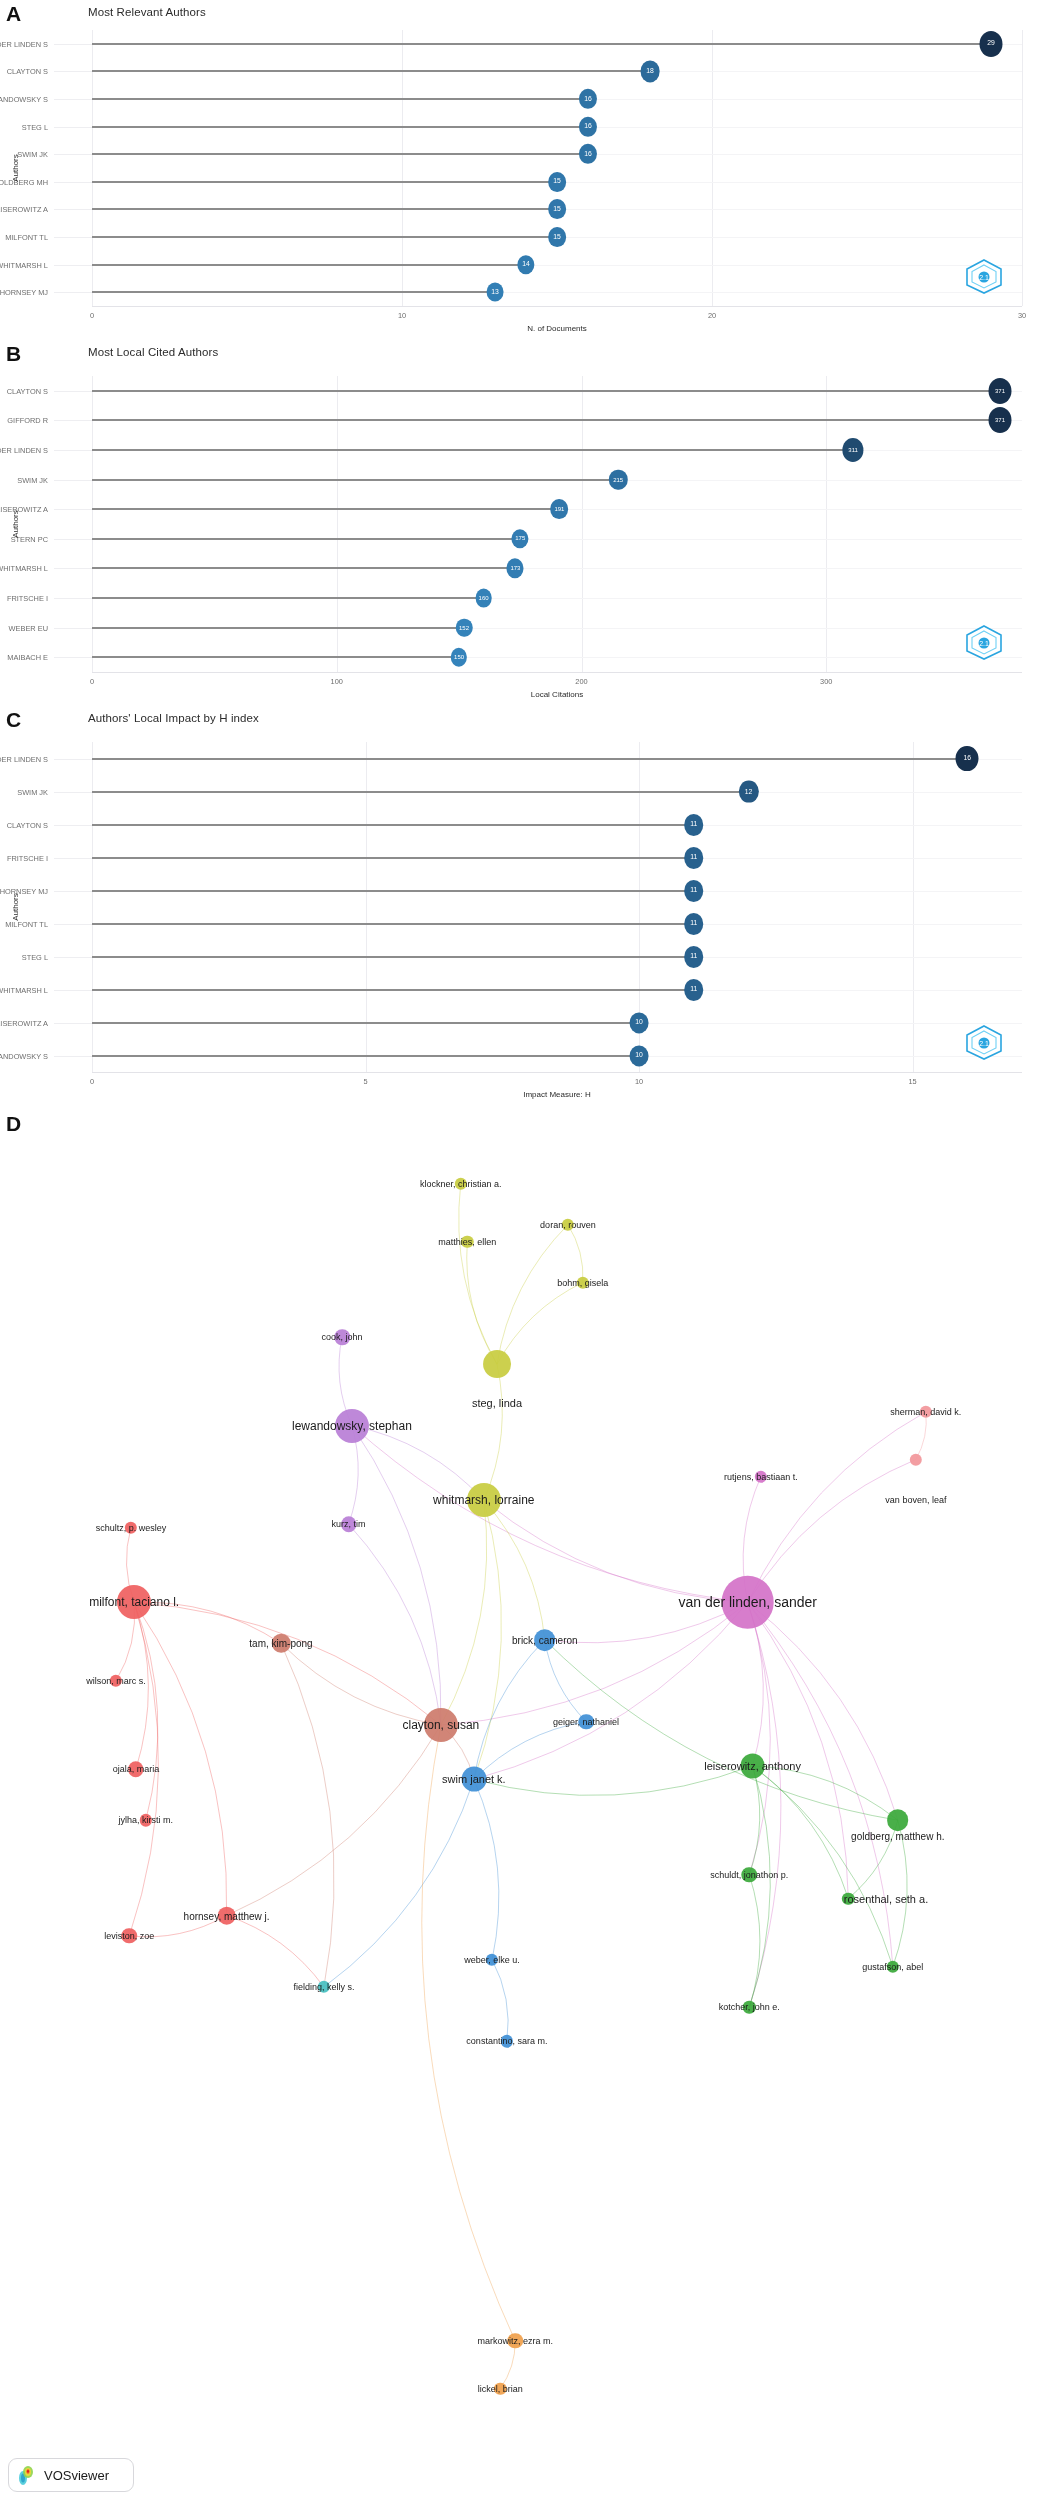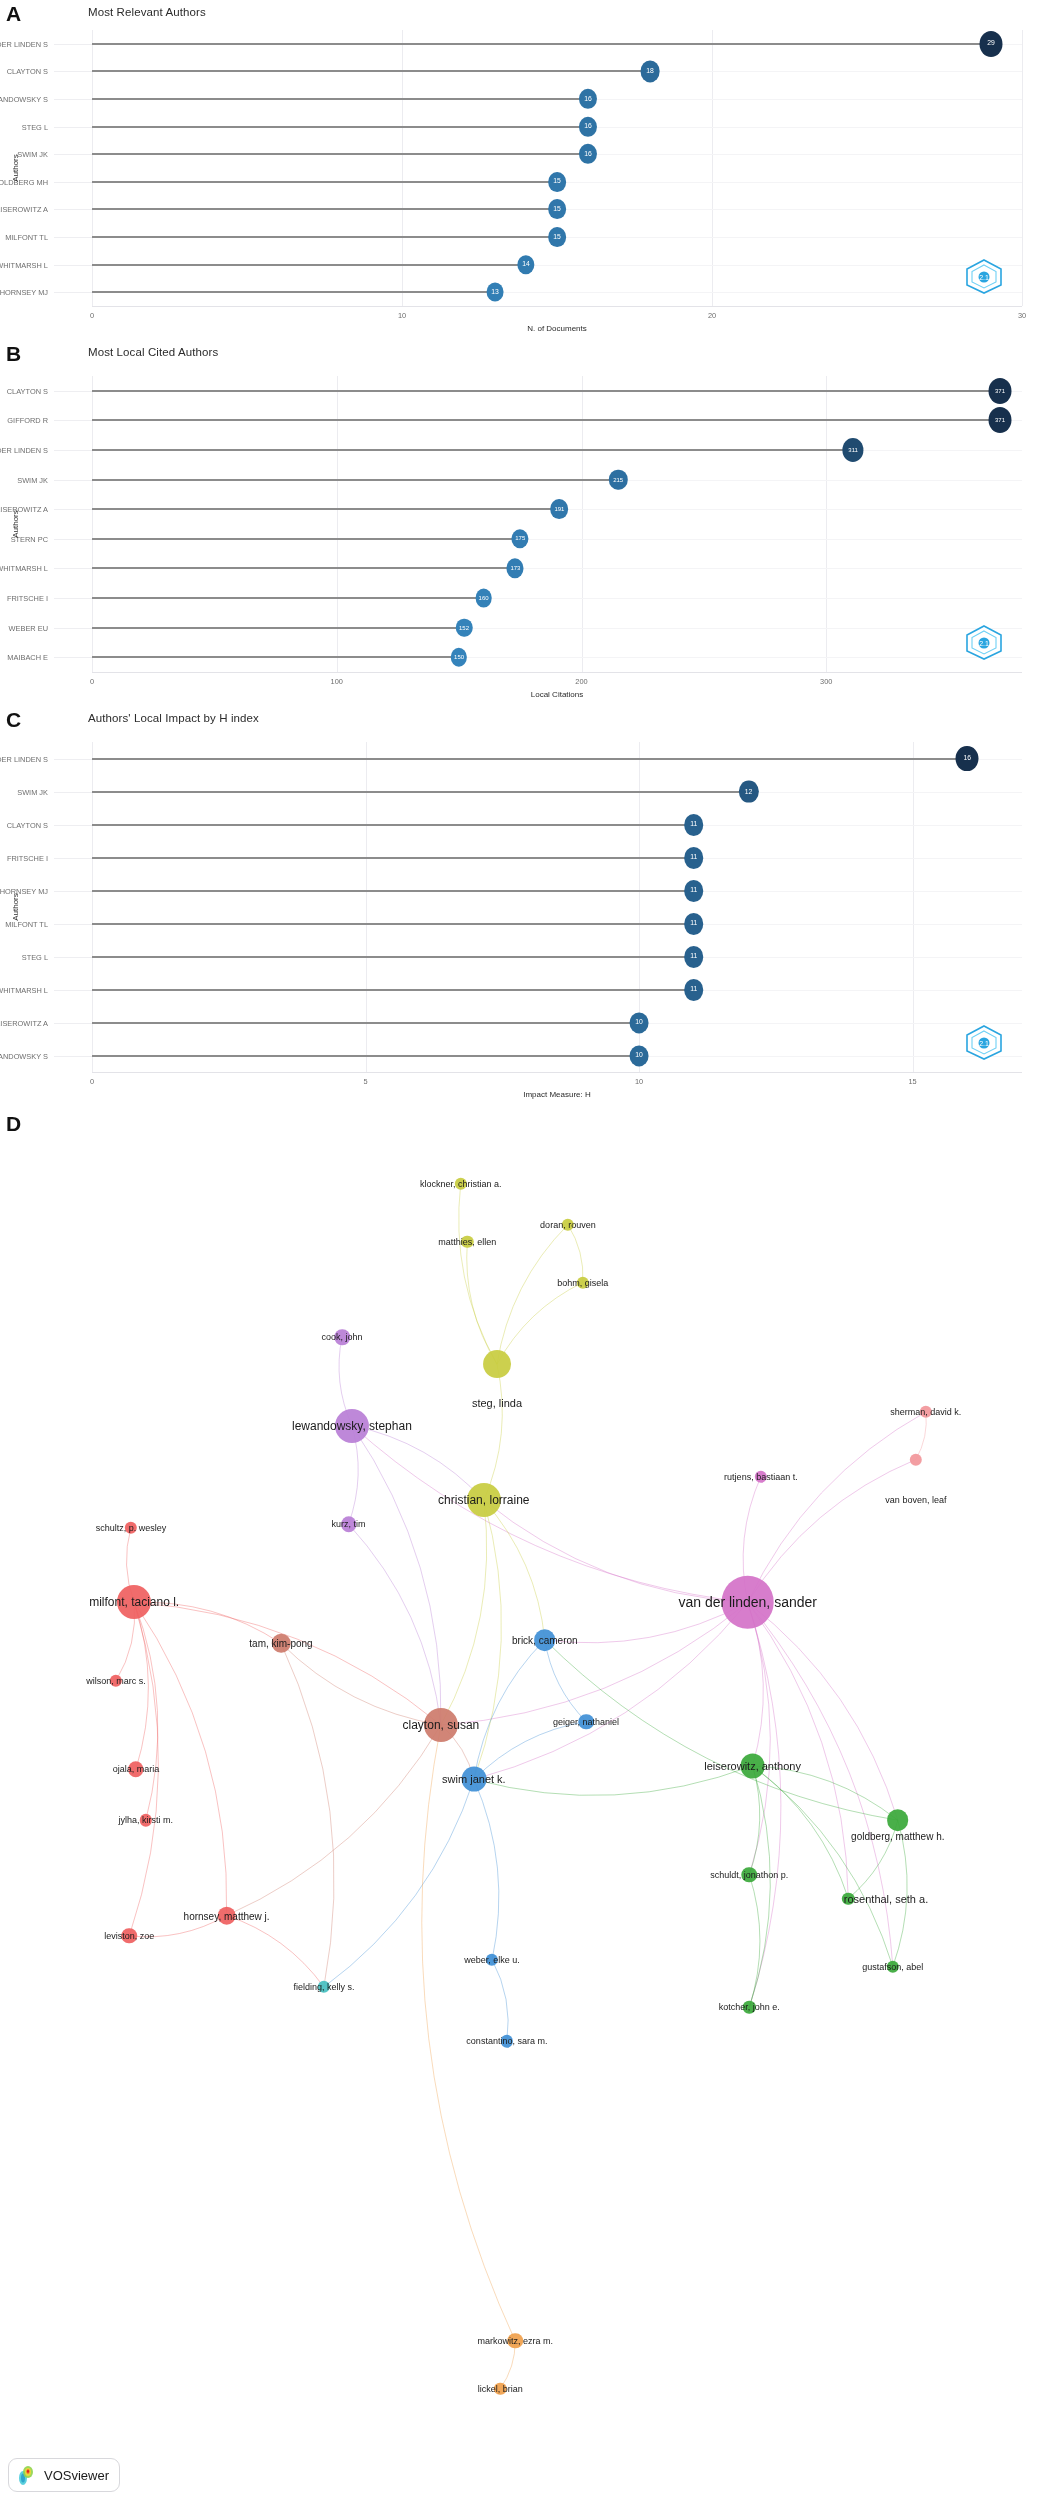--- a/index.html
+++ b/index.html
@@ -54,21 +54,21 @@
   }
   .net-label {
     position:absolute; transform:translate(-50%,-50%);
     white-space:nowrap; color:#1b1b1b;
     font-family:"Liberation Sans", sans-serif;
   }
   .net-node { position:absolute; border-radius:50%; transform:translate(-50%,-50%); }
   .vos-badge {
     position:absolute; left:8px; bottom:8px;
     border:1px solid #d8d8dc; border-radius:9px; background:#fff;
-    padding:5px 10px 5px 7px; display:flex; align-items:center; gap:6px;
+    padding:5px 24px 5px 7px; display:flex; align-items:center; gap:6px;
   }
   .vos-badge span { font-size:13px; color:#1b1b1b; }
   svg.netlines { position:absolute; left:0; top:0; }
 </style>
 </head>
 <body>
 
 <div class="panel" style="top:0px;height:340px;">
   <div class="panel-letter">A</div>
   <div class="panel-title">Most Relevant Authors</div>
@@ -357,21 +357,21 @@
         <path d="M752.6,659.8 Q615.5,711.2 473.9,673.4" fill="none" stroke="#3aa83a" stroke-opacity="0.38" stroke-width="1"></path>
         <path d="M897.8,714.2 Q692.4,680.5 544.8,533.9" fill="none" stroke="#3aa83a" stroke-opacity="0.38" stroke-width="1"></path>
       </svg>
       <div class="net-node" style="left:747.7px;top:496.4px;width:52.7px;height:52.7px;background:#d472c8;opacity:.92;"></div>
       <div class="net-label" style="left:747.7px;top:496.4px;font-size:14px;">van der linden, sander</div>
       <div class="net-node" style="left:134.2px;top:496.4px;width:34.1px;height:34.1px;background:#ef5f5f;opacity:.92;"></div>
       <div class="net-label" style="left:134.2px;top:496.4px;font-size:12px;">milfont, taciano l.</div>
       <div class="net-node" style="left:351.9px;top:319.5px;width:34.1px;height:34.1px;background:#b87ed6;opacity:.92;"></div>
       <div class="net-label" style="left:351.9px;top:319.5px;font-size:12px;">lewandowsky, stephan</div>
       <div class="net-node" style="left:483.8px;top:394.3px;width:34.1px;height:34.1px;background:#c8cc3f;opacity:.92;"></div>
-      <div class="net-label" style="left:483.8px;top:394.3px;font-size:12px;">christian, lorraine</div>
+      <div class="net-label" style="left:483.8px;top:394.3px;font-size:12px;">whitmarsh, lorraine</div>
       <div class="net-node" style="left:440.9px;top:619.0px;width:34.1px;height:34.1px;background:#cd7b6b;opacity:.92;"></div>
       <div class="net-label" style="left:440.9px;top:619.0px;font-size:12px;">clayton, susan</div>
       <div class="net-node" style="left:497.0px;top:258.2px;width:27.9px;height:27.9px;background:#c8cc3f;opacity:.92;"></div>
       <div class="net-label" style="left:497.0px;top:258.2px;font-size:11px;margin-top:39px;">steg, linda</div>
       <div class="net-node" style="left:473.9px;top:673.4px;width:24.8px;height:24.8px;background:#3f8fd6;opacity:.92;"></div>
       <div class="net-label" style="left:473.9px;top:673.4px;font-size:11px;">swim janet k.</div>
       <div class="net-node" style="left:752.6px;top:659.8px;width:24.8px;height:24.8px;background:#3aa83a;opacity:.92;"></div>
       <div class="net-label" style="left:752.6px;top:659.8px;font-size:11px;">leiserowitz, anthony</div>
       <div class="net-node" style="left:897.8px;top:714.2px;width:21.7px;height:21.7px;background:#3aa83a;opacity:.92;"></div>
       <div class="net-label" style="left:897.8px;top:714.2px;font-size:10px;margin-top:16px;">goldberg, matthew h.</div>

